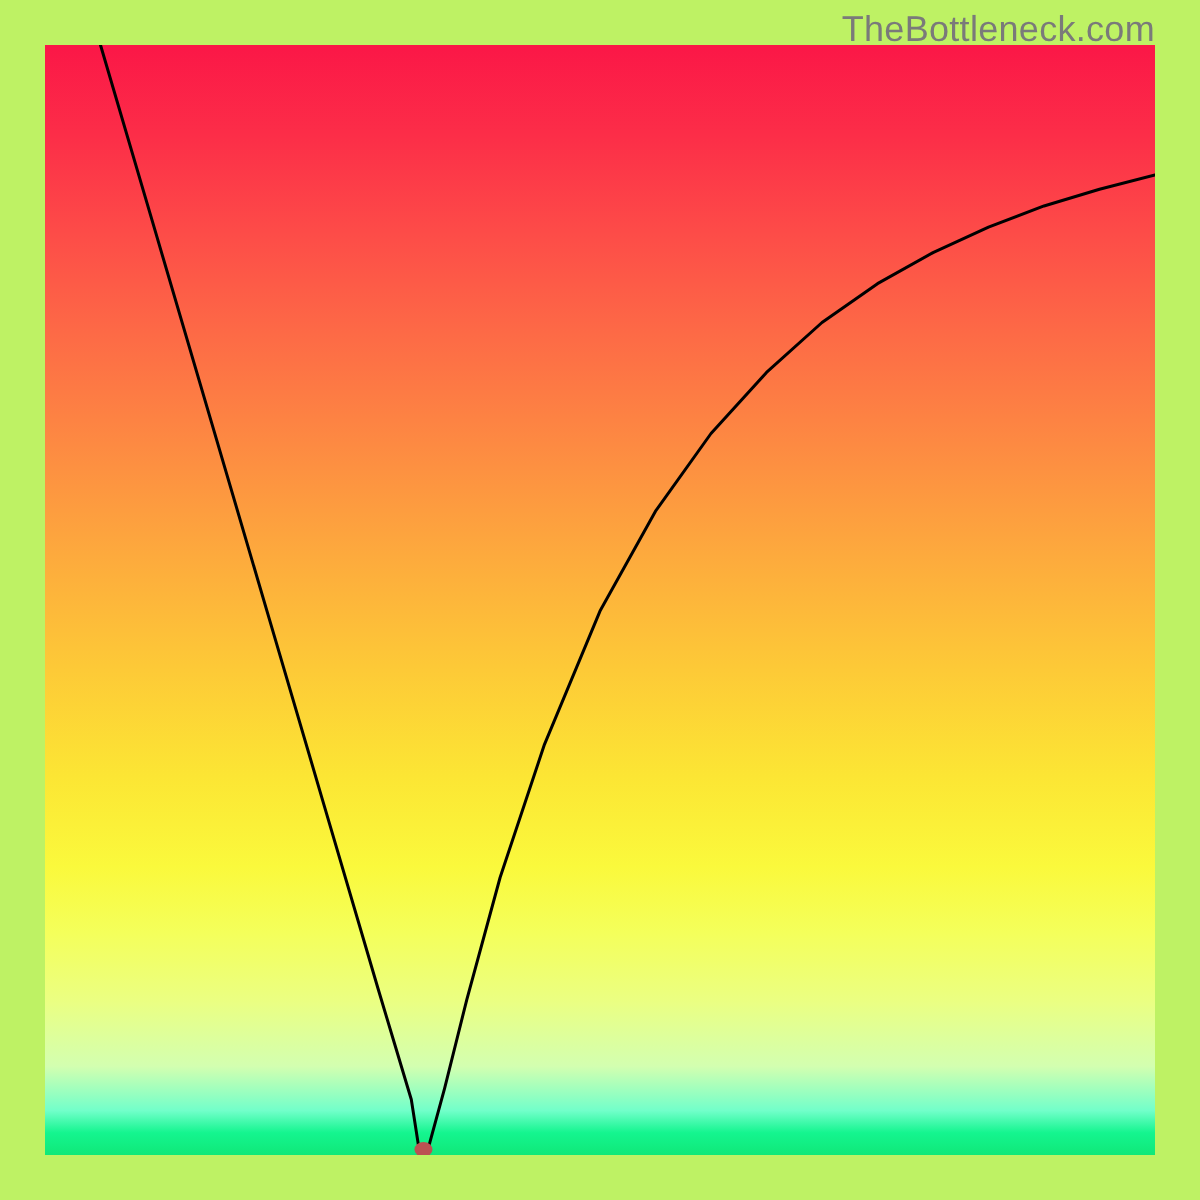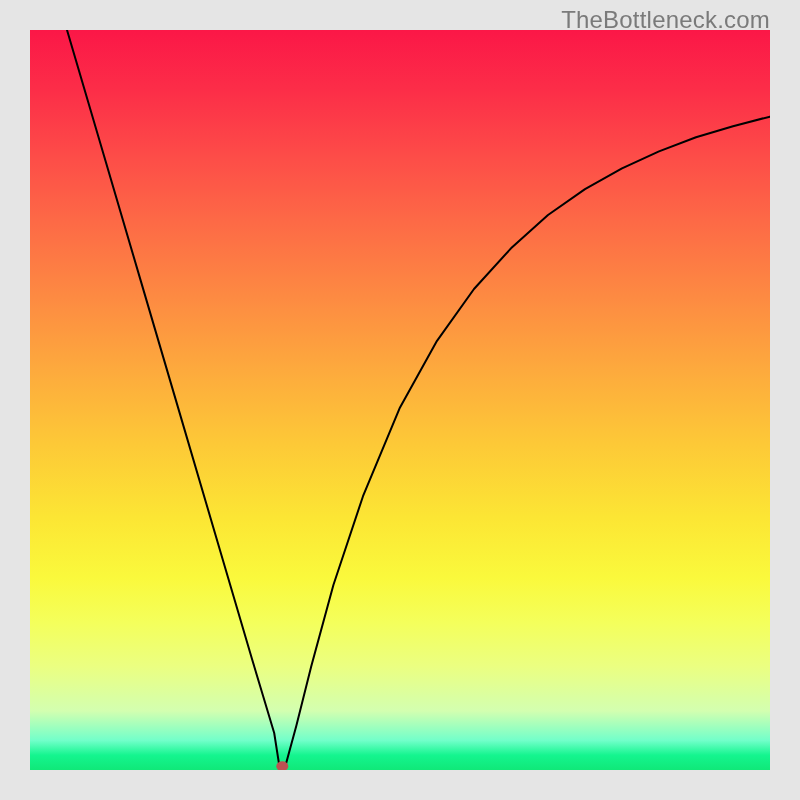--- a/index.html
+++ b/index.html
@@ -7,21 +7,21 @@
     padding: 0;
     width: 800px;
     height: 800px;
     background: #000;
     font-family: Arial, Helvetica, sans-serif;
   }
   #stage {
     position: relative;
     width: 800px;
     height: 800px;
-    background: #e5e5e5;
+    background: #bef264;
   }
   #plot-area {
     position: absolute;
     left: 30px;
     top: 30px;
     width: 740px;
     height: 740px;
     overflow: hidden;
   }
   #gradient {

